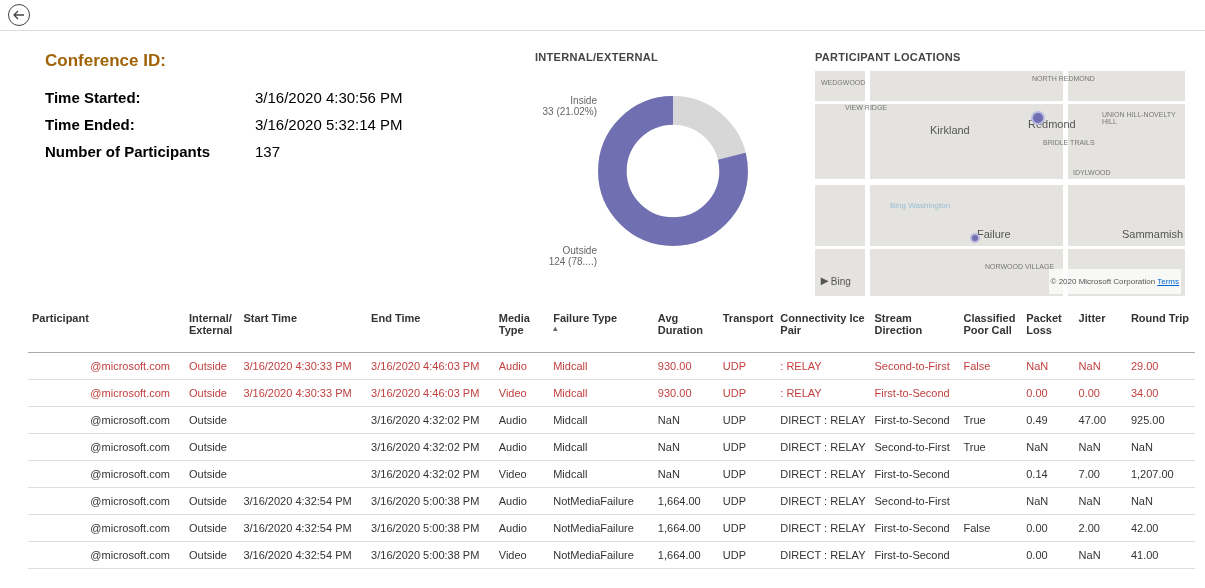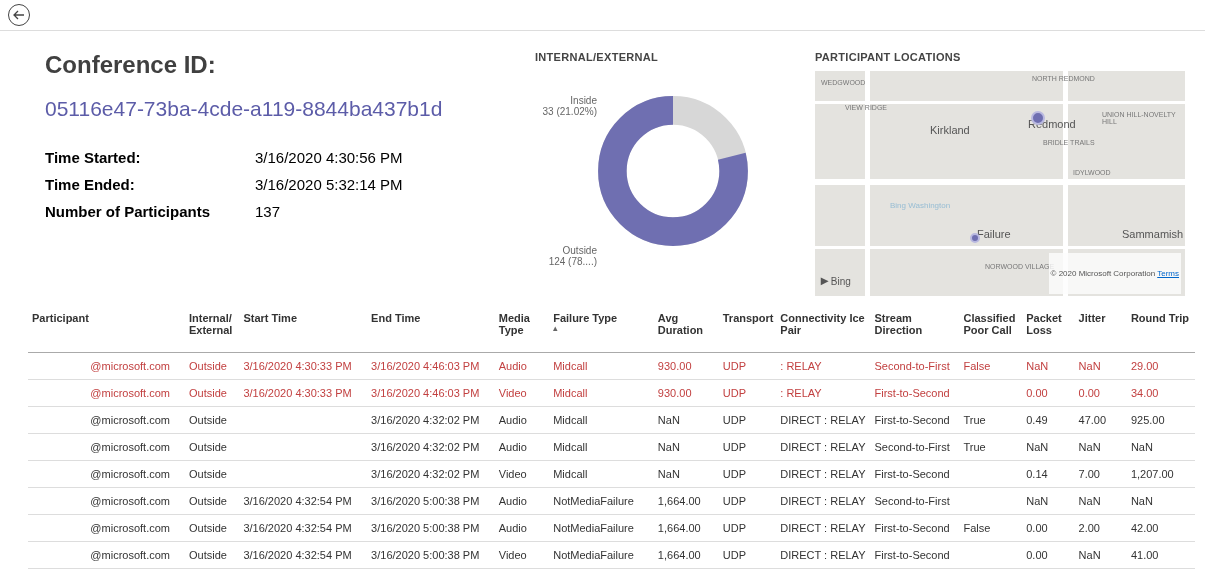--- a/index.html
+++ b/index.html
@@ -1,39 +1,39 @@
 <!DOCTYPE html>
 <html><head>
 <meta charset="utf-8">
 <style>
 * { box-sizing: border-box; margin: 0; padding: 0; }
 body { font-family: "Segoe UI", Arial, sans-serif; background: #fff; width: 1205px; height: 588px; overflow: hidden; }
 .back-bar { padding: 4px 8px; border-bottom: 1px solid #ddd; }
 .back-arrow { width: 22px; height: 22px; border: 1.5px solid #444; border-radius: 50%; display: flex; align-items: center; justify-content: center; font-size: 14px; cursor: pointer; color: #444; }
 .top-area { display: flex; padding: 20px 30px 10px 45px; gap: 30px; }
 .conf-block { flex: 0 0 460px; }
-.conf-title { font-size: 24px; font-weight: 700; margin-bottom: 18px; color: #404040; }
+.conf-title { font-size: 17px; font-weight: 700; margin-bottom: 18px; color: #a16207; }
 .conf-id { font-size: 21px; color: #5c5ca8; margin-bottom: 28px; font-weight: 400; }
 .info-row { display: flex; margin-bottom: 10px; }
 .info-label { font-size: 15px; font-weight: 700; width: 210px; }
 .info-value { font-size: 15px; }
 .chart-block { flex: 0 0 250px; }
 .chart-title { font-size: 11px; font-weight: 700; letter-spacing: 0.3px; color: #444; margin-bottom: 8px; }
 .donut-container { position: relative; width: 210px; height: 210px; }
 .donut-label { position: absolute; font-size: 10px; color: #666; text-align: right; }
 .donut-label.inside { top: 24px; right: 148px; }
 .donut-label.outside { bottom: 14px; right: 148px; }
 .donut { width: 160px; height: 160px; position: absolute; top: 20px; left: 58px; }
 .map-block { flex: 1; }
 .map-placeholder { position: relative; width: 370px; height: 225px; background: #e4e3df; overflow: hidden; }
 .map-road { position: absolute; background: #fff; }
 .map-label { position: absolute; font-size: 9px; color: #777; }
 .map-dot { position: absolute; width: 14px; height: 14px; border-radius: 50%; background: #6f6fb1; border: 2px solid #b9b9e0; }
 .map-attrib { position: absolute; bottom: 8px; left: 6px; font-size: 10px; color: #555; }
-.map-copy { position: absolute; bottom: 2px; right: 4px; font-size: 8px; color: #555; background: #fdfdfdcc; padding: 16px 2px; }
+.map-copy { position: absolute; bottom: 2px; right: 4px; font-size: 8px; color: #555; background: #fdfdfdcc; padding: 8px 2px; }
 .bing-icon { font-size: 14px; font-weight: bold; }
 
 .table-wrap { padding: 0 10px 0 28px; }
 table { border-collapse: collapse; width: 100%; font-size: 11px; color: #333; table-layout: fixed; }
 th { text-align: left; font-weight: 600; padding: 6px 4px 16px 4px; vertical-align: top; color: #333; font-size: 11px; border-bottom: 1px solid #aaa; }
 th .sort { font-size: 8px; display: block; color: #666; }
 td { padding: 5px 4px; border-bottom: 1px solid #ddd; height: 27px; white-space: nowrap; overflow: hidden; text-overflow: ellipsis; }
 tr.red td { color: #c24040; }
 .col-participant { width: 150px; text-align: right; padding-right: 15px !important; }
 .col-ie { width: 52px; }
@@ -56,21 +56,20 @@
   <div class="back-arrow">
     <svg width="12" height="12" viewBox="0 0 12 12">
         <path d="M11 6H1M5 2L1 6l4 4" stroke="#444" stroke-width="1.3" fill="none"></path>
       </svg>
   </div>
 </div>
 
 <div class="top-area">
   <div class="conf-block">
     <div class="conf-title">Conference ID:</div>
-    <div class="conf-id">05116e47-73ba-4cde-a119-8844ba437b1d</div>
     <div class="info-row">
       <div class="info-label">Time Started:</div>
       <div class="info-value">3/16/2020 4:30:56 PM</div>
     </div>
     <div class="info-row">
       <div class="info-label">Time Ended:</div>
       <div class="info-value">3/16/2020 5:32:14 PM</div>
     </div>
     <div class="info-row">
       <div class="info-label">Number of Participants</div>

